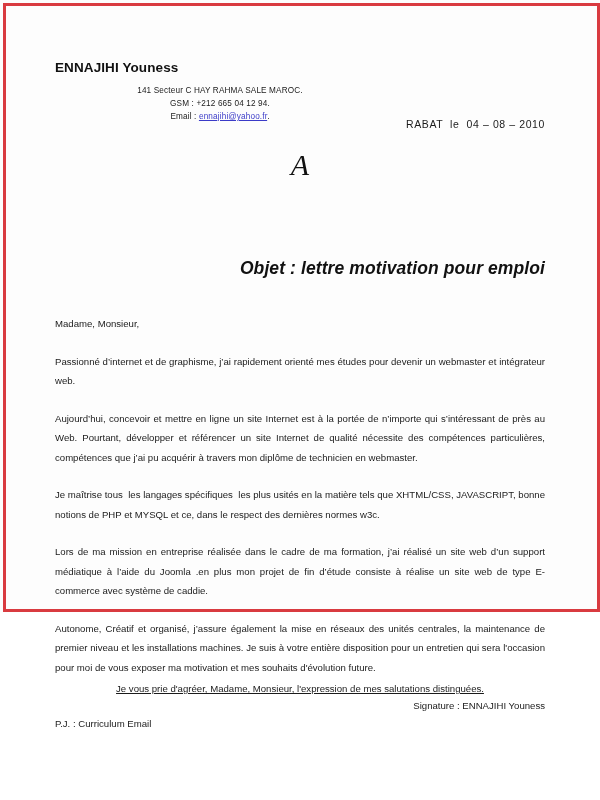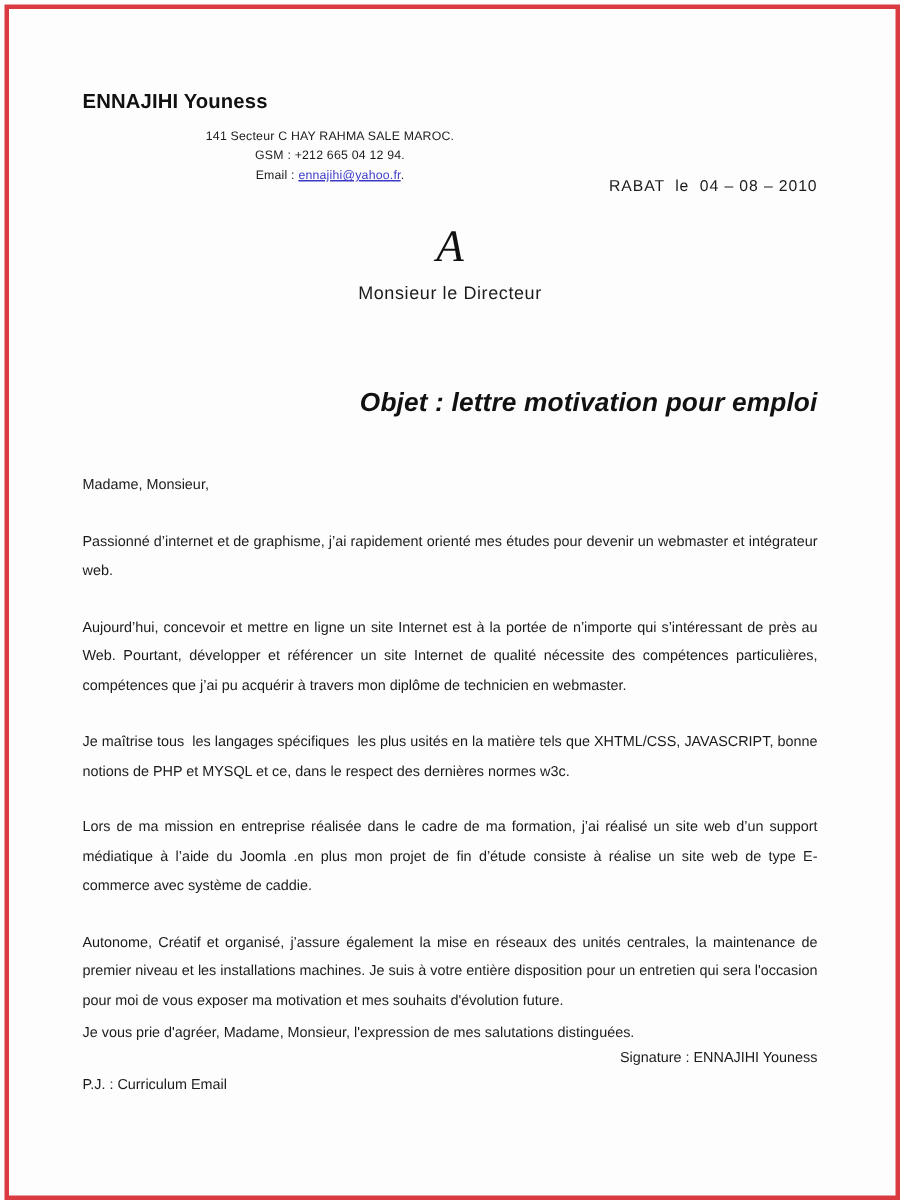--- a/index.html
+++ b/index.html
@@ -10,21 +10,21 @@
   body {
     width: 600px;
     height: 800px;
     font-family: "Liberation Sans", sans-serif;
     color: #1b1b1b;
     overflow: hidden;
   }
   .page {
     position: relative;
     width: 600px;
-    height: 800px;
+    height: 612px;
     background: #fdfdfd;
     box-sizing: border-box;
   }
   .frame {
     position: absolute;
     left: 3px;
     top: 3px;
     right: 0px;
     bottom: 0px;
     border: 3px solid #d93b40;
@@ -123,22 +123,23 @@
   .para {
     font-size: 9.6px;
     line-height: 19.5px;
     text-align: justify;
     text-justify: inter-word;
     color: #1b1b1b;
     margin: 0 0 18px 0;
     white-space: pre-wrap;
   }
   .para.nojust {
-    text-align: left;
+    text-align: center;
     margin-bottom: 0;
+    text-decoration: underline;
   }
   .para.salutation {
     margin-bottom: 18px;
   }
   .para.tight {
     margin-bottom: 2px;
   }
 
   
   .signature {
@@ -168,21 +169,20 @@
       <div class="sender-name">ENNAJIHI Youness</div>
       <div class="sender-line">141 Secteur C HAY RAHMA SALE MAROC.</div>
       <div class="sender-line">GSM : +212 665 04 12 94.</div>
       <div class="sender-line"><span>Email : </span><a class="email-link" href="#">ennajihi@yahoo.fr</a><span>.</span></div>
     </div>
 
     <div class="date-line">RABAT  le  04 – 08 – 2010</div>
 
     <div class="recipient">
       <div class="recipient-a">A</div>
-      <div class="recipient-title">Monsieur le Directeur</div>
     </div>
 
     <div class="subject">Objet : lettre motivation pour emploi</div>
 
     <div class="body">
       <p class="para salutation">Madame, Monsieur,</p>
       <p class="para">Passionné d’internet et de graphisme, j’ai rapidement orienté mes études pour devenir un webmaster et intégrateur web.</p>
       <p class="para">Aujourd’hui, concevoir et mettre en ligne un site Internet est à la portée de n’importe qui s’intéressant de près au Web. Pourtant, développer et référencer un site Internet de qualité nécessite des compétences particulières, compétences que j’ai pu acquérir à travers mon diplôme de technicien en webmaster.</p>
       <p class="para">Je maîtrise tous  les langages spécifiques  les plus usités en la matière tels que XHTML/CSS, JAVASCRIPT, bonne notions de PHP et MYSQL et ce, dans le respect des dernières normes w3c.</p>
       <p class="para">Lors de ma mission en entreprise réalisée dans le cadre de ma formation, j’ai réalisé un site web d’un support médiatique à l’aide du Joomla .en plus mon projet de fin d’étude consiste à réalise un site web de type E-commerce avec système de caddie.</p>

